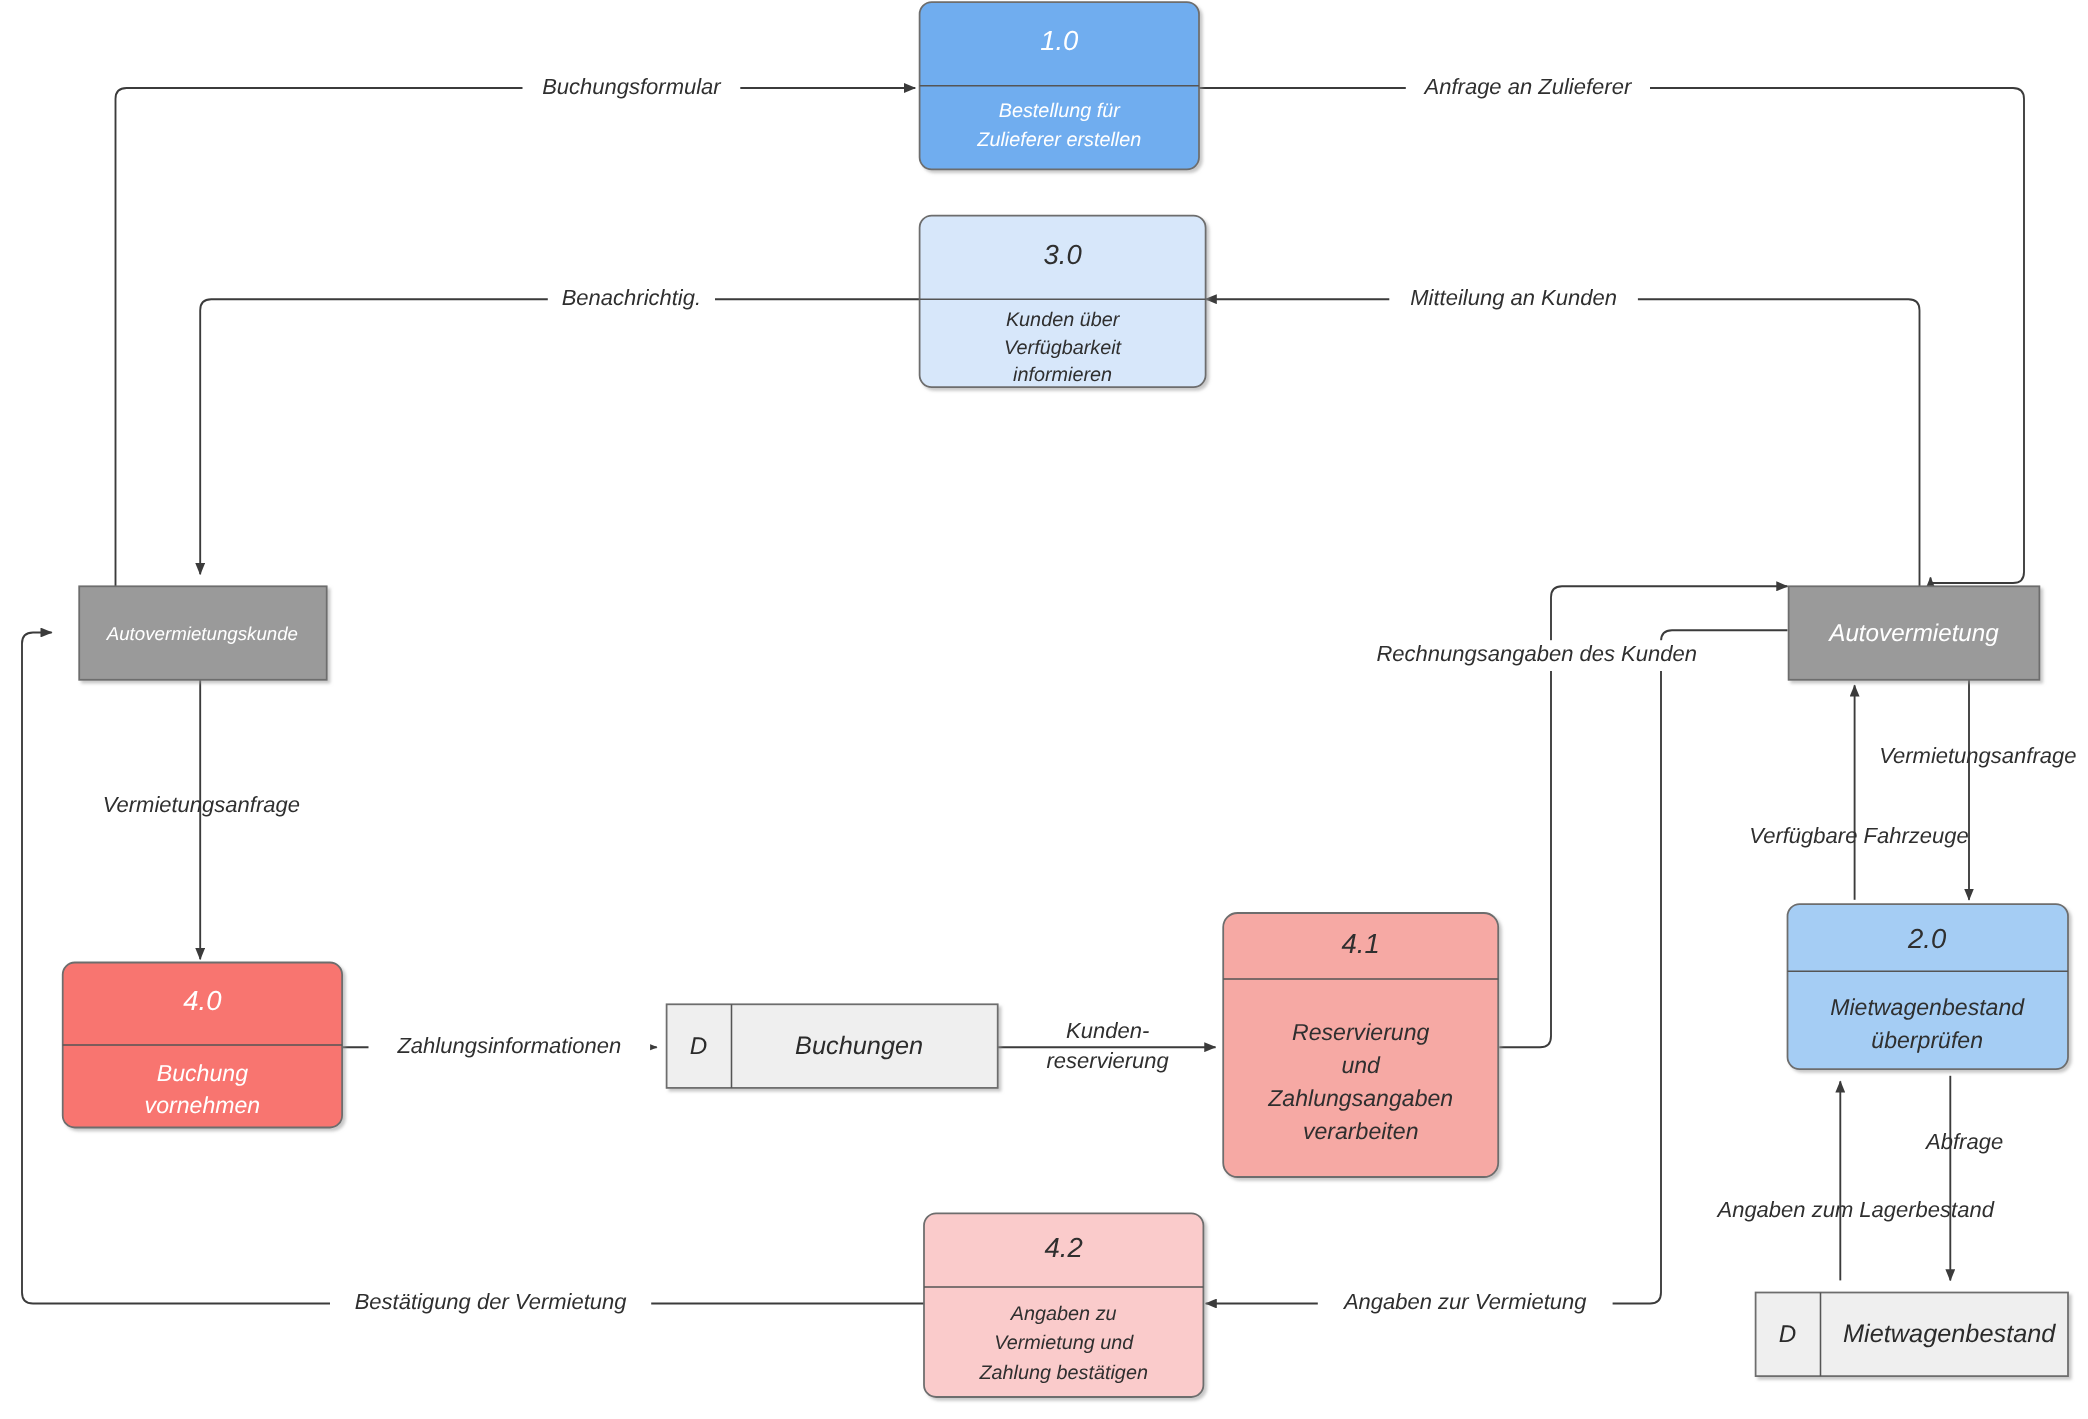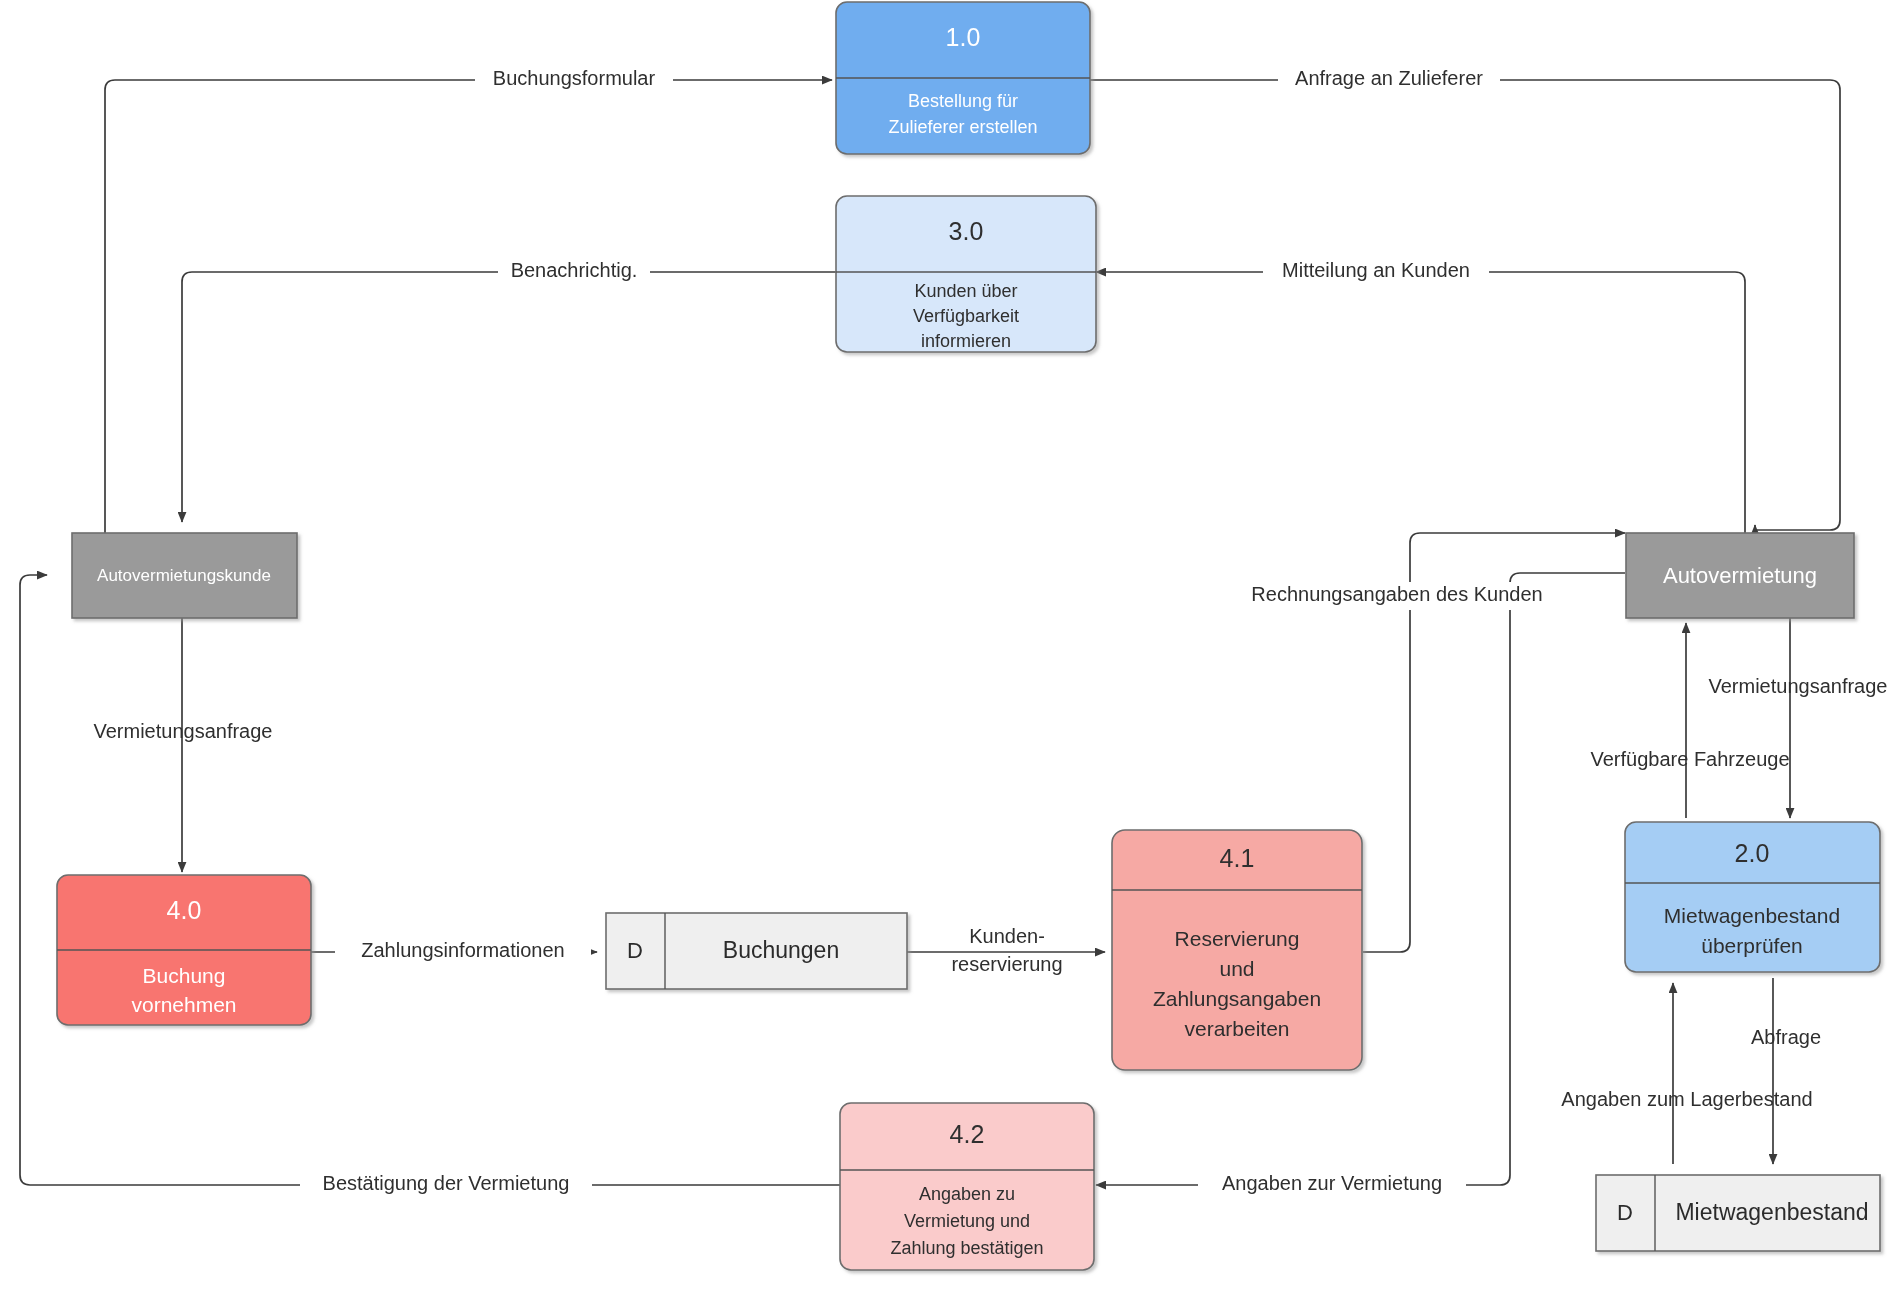--- a/index.html
+++ b/index.html
@@ -10,20 +10,21 @@
   body {
     width: 1898px;
     height: 1290px;
     font-family: "Liberation Sans", sans-serif;
     overflow: hidden;
   }
   #diagram-root {
     position: relative;
     width: 1898px;
     height: 1290px;
+    font-style: italic;
   }
   svg#dfd {
     display: block;
     width: 1898px;
     height: 1290px;
   }
   .node-shape {
     stroke: #6d6d6d;
     stroke-width: 1.6;
   }

